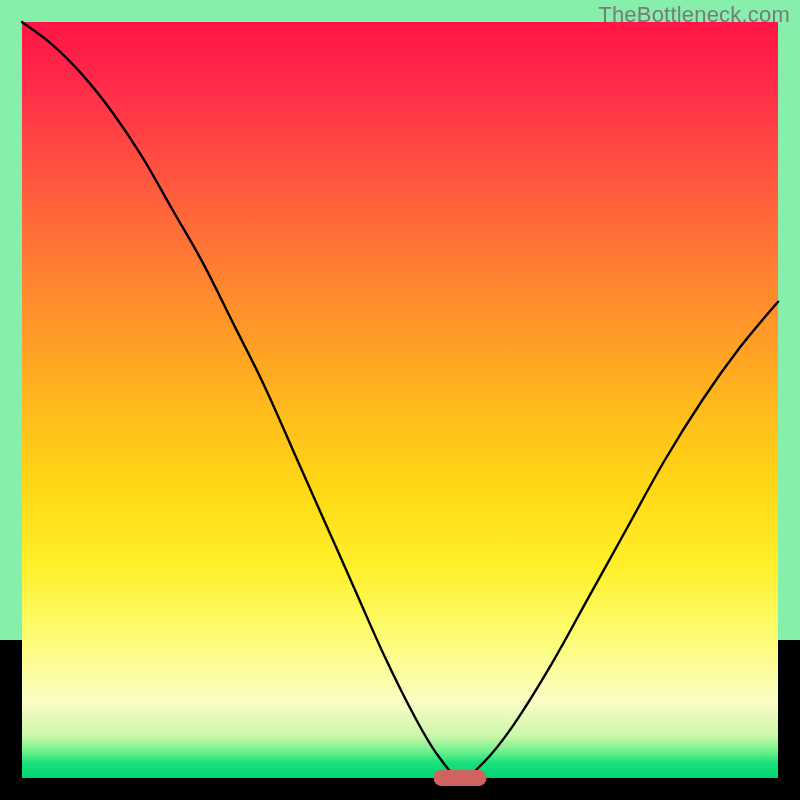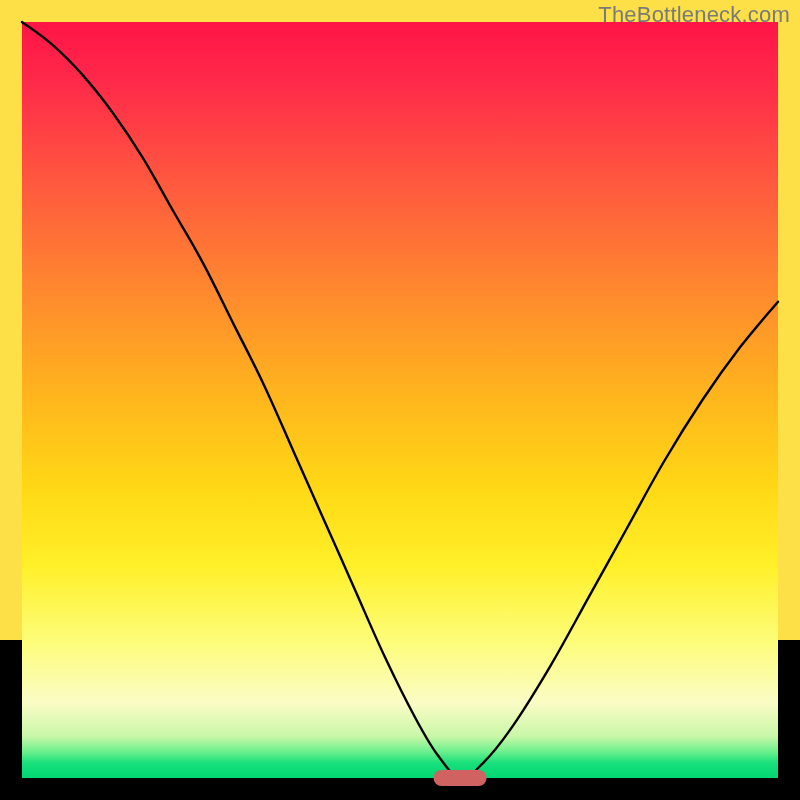--- a/index.html
+++ b/index.html
@@ -10,21 +10,21 @@
     background: #000;
     overflow: hidden;
     font-family: Arial, Helvetica, sans-serif;
   }
   .frame {
     position: absolute;
     left: 0;
     top: 0;
     width: 800px;
     height: 640px;
-    background: #fde047;
+    background: #86efac;
   }
   .plot {
     position: absolute;
     left: 22px;
     top: 22px;
     width: 756px;
     height: 756px;
     
     background: linear-gradient(
       to bottom,

